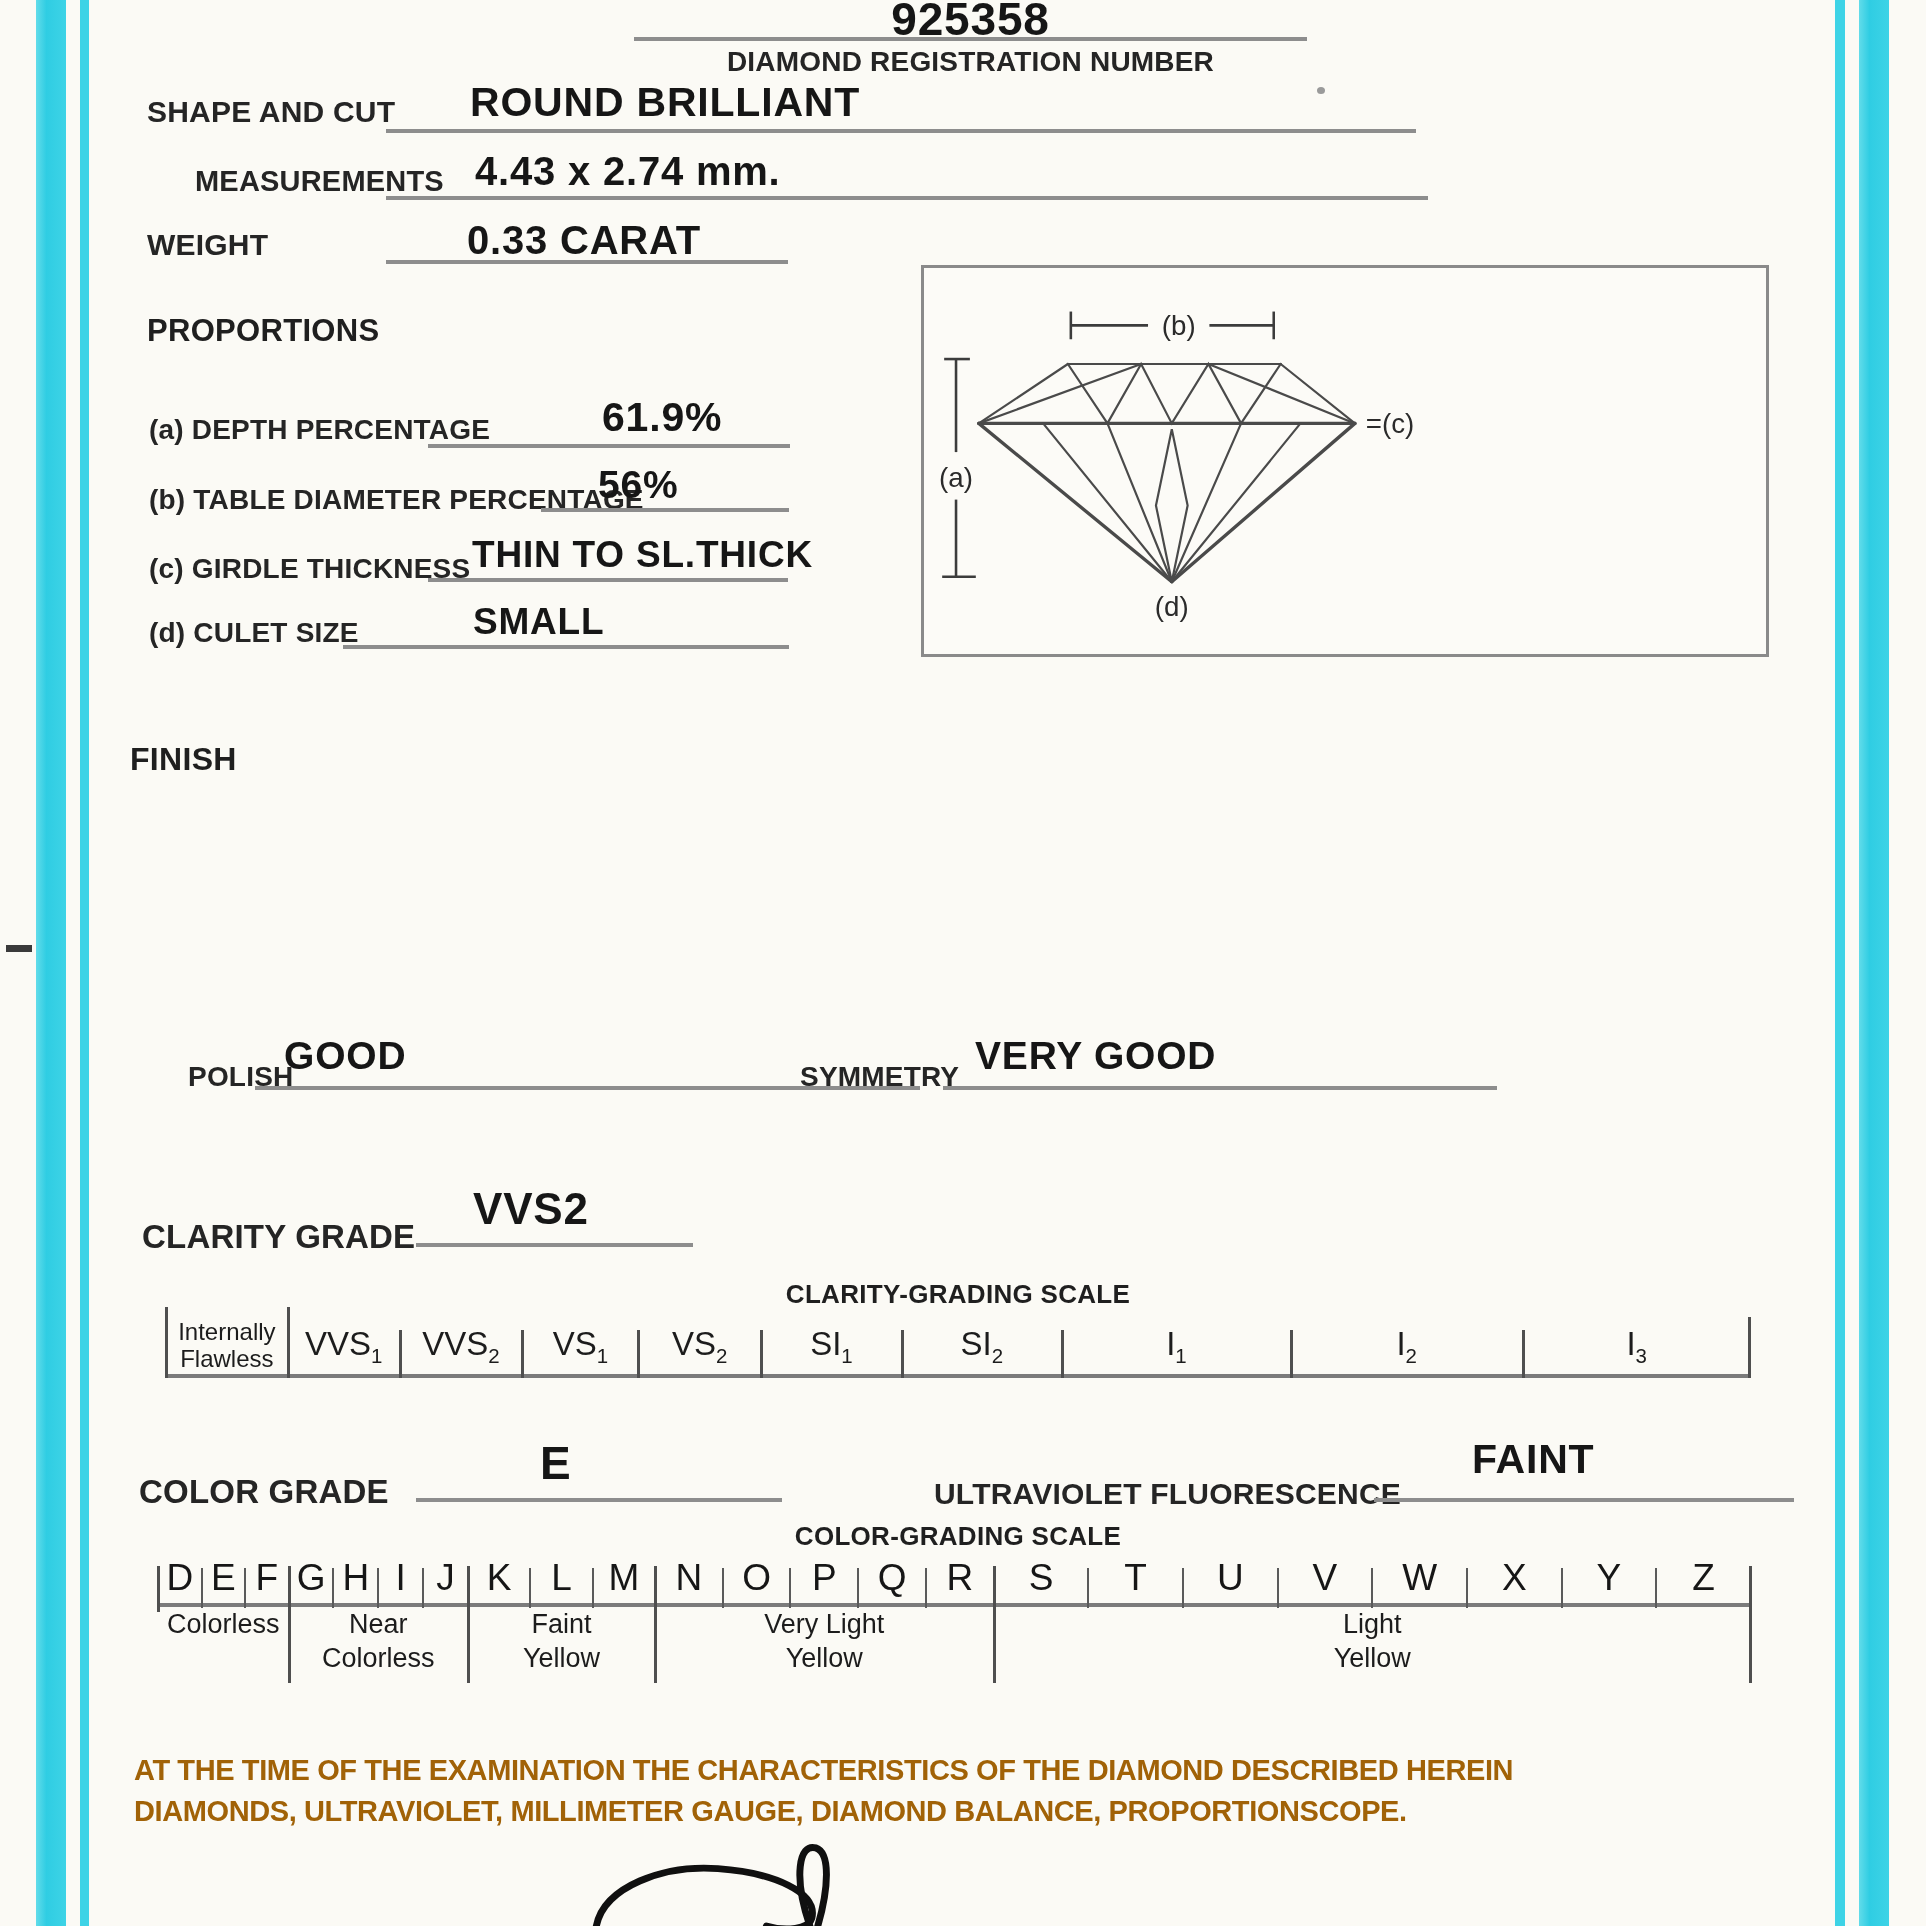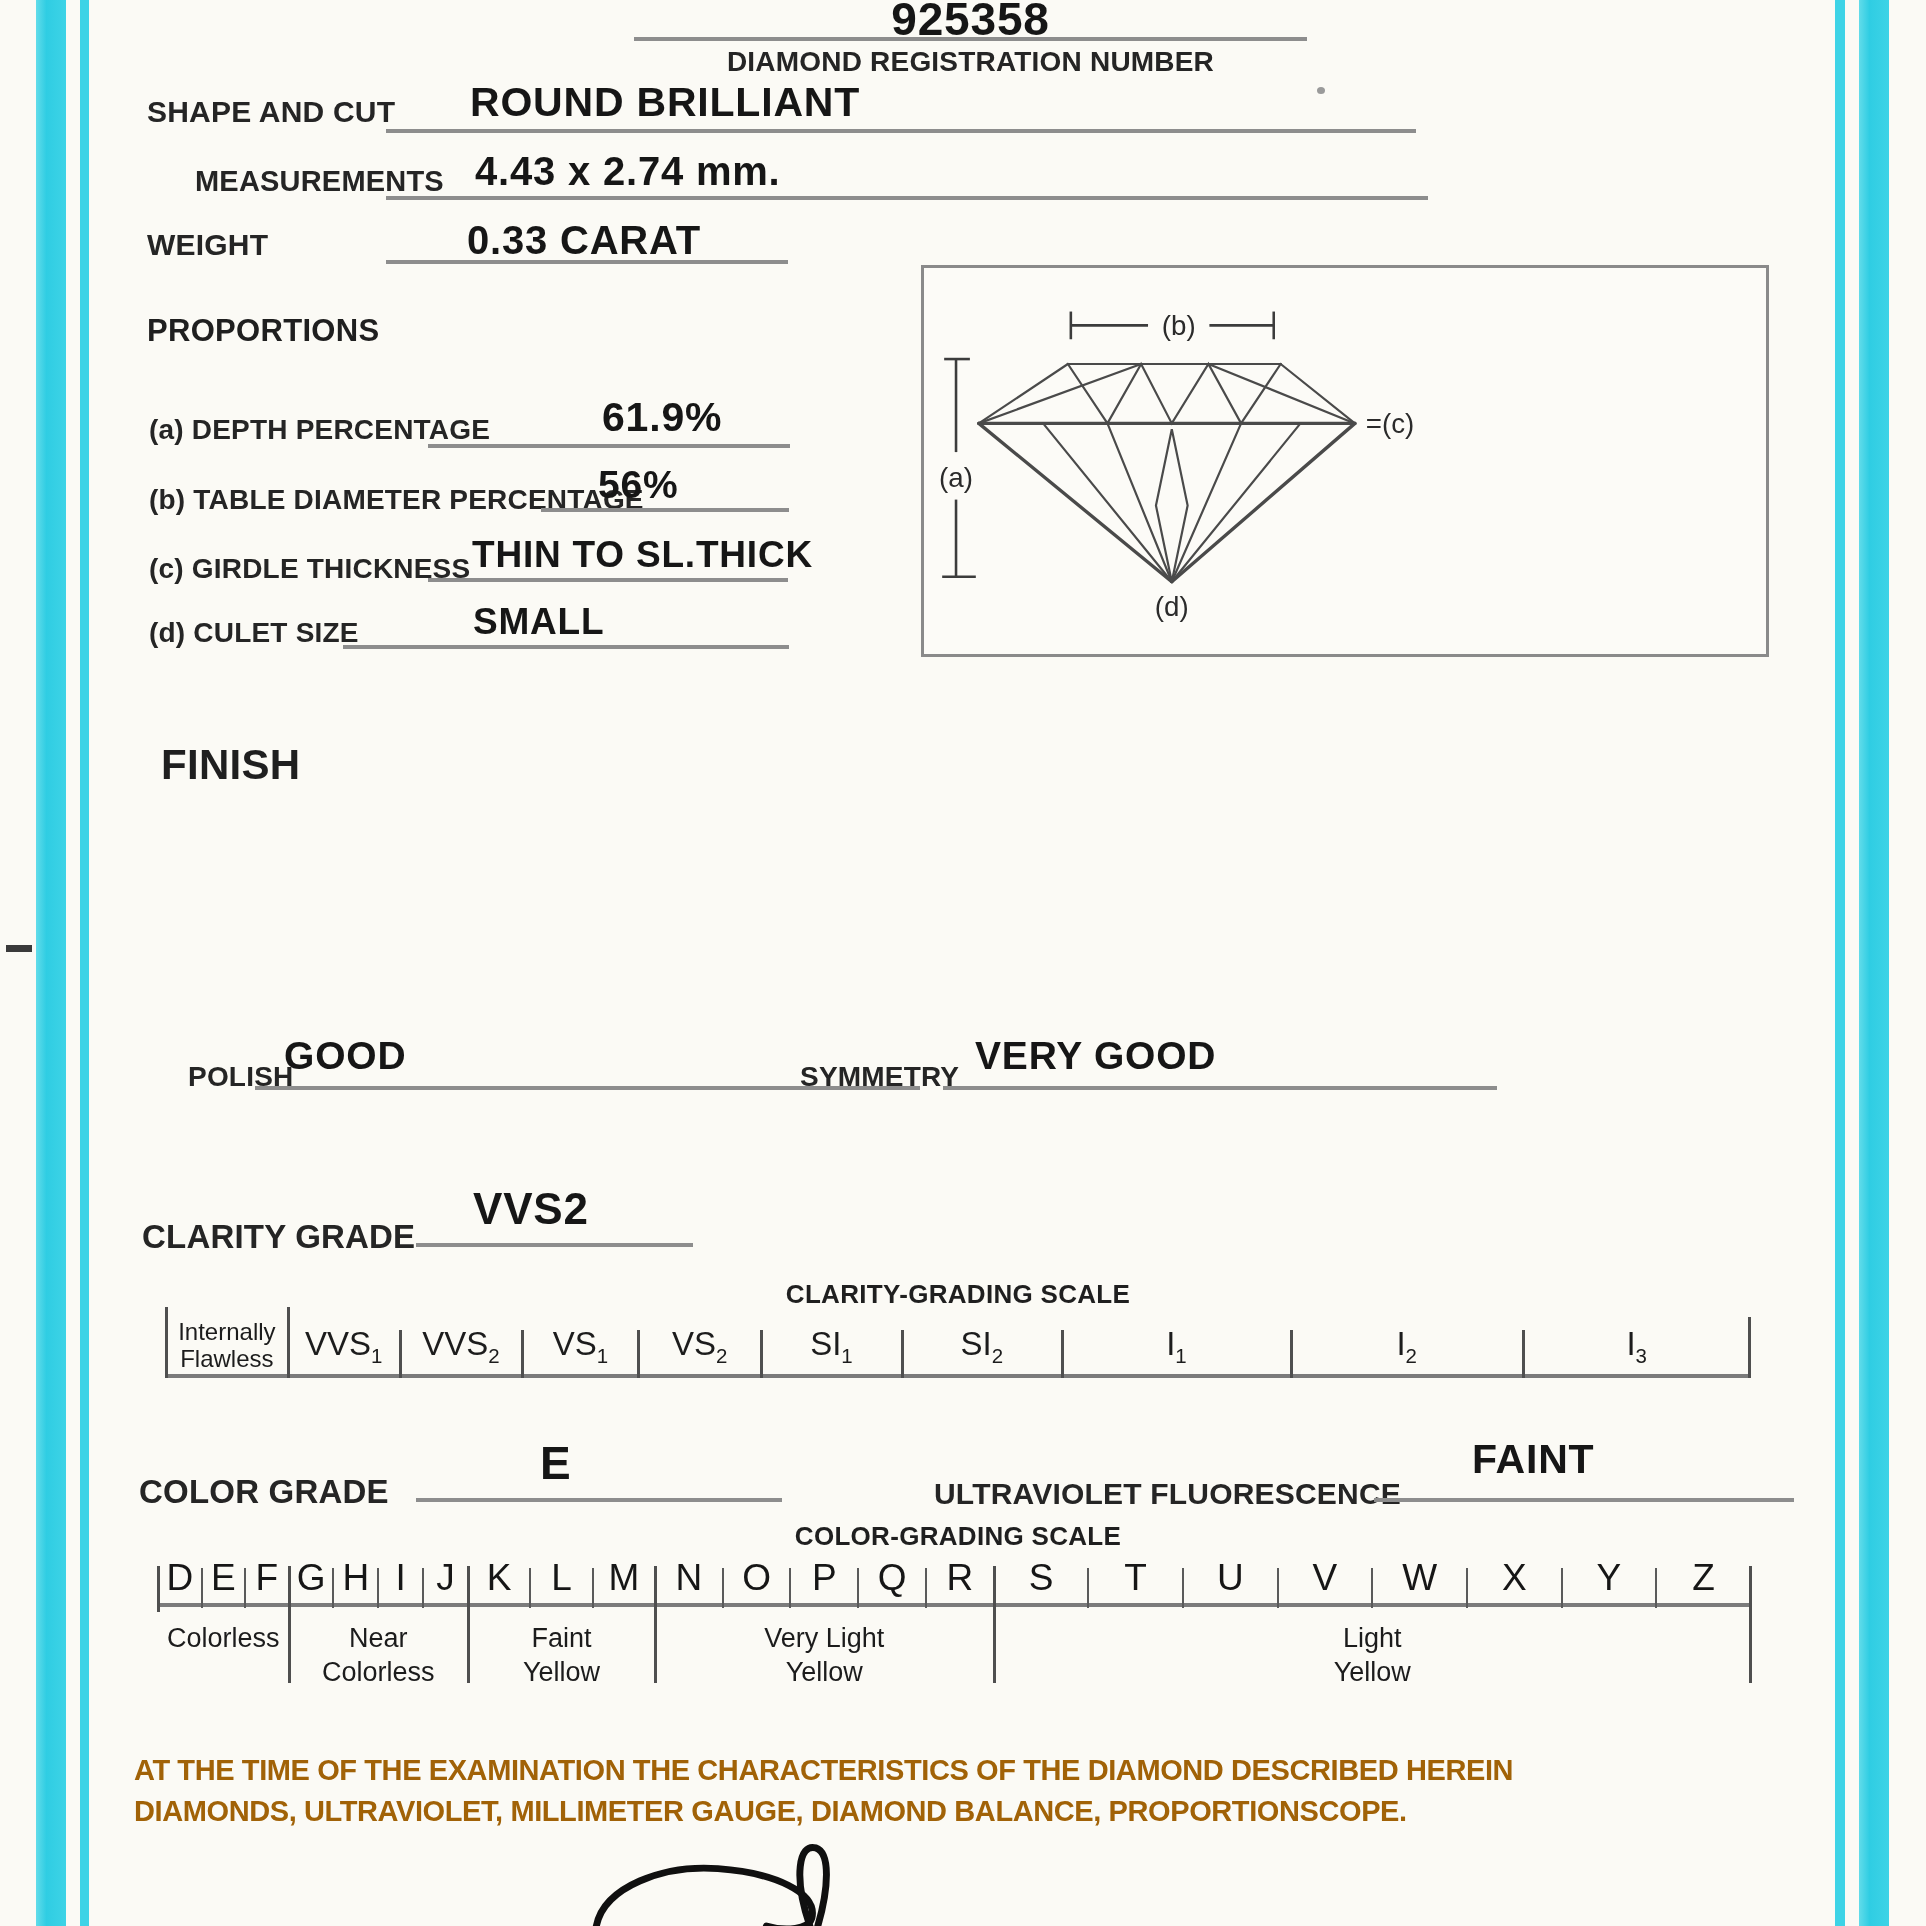--- a/index.html
+++ b/index.html
@@ -45,21 +45,21 @@
   
   .cs-scale{position:absolute;}
   .cs-row{display:flex;height:53px;border-bottom:4px solid #7b7b7b;position:relative;}
   .cs-group{display:flex;position:relative;}
   .cs-group::before{content:'';position:absolute;left:-1px;top:16px;width:3px;height:117px;background:#4f4f4f;}
   .cs-group.g0::before{height:46px;}
   .cs-row::after{content:'';position:absolute;right:-1px;top:16px;width:3px;height:117px;background:#4f4f4f;}
   .cs-letter{flex:1;text-align:center;font-size:37px;color:#161616;line-height:55px;position:relative;}
   .cs-letter:not(:last-child)::after{content:'';position:absolute;right:-1px;top:18px;height:40px;width:2px;background:#5a5a5a;}
   .cs-labels{display:flex;}
-  .cs-glabel{text-align:center;font-size:27px;line-height:34px;color:#1c1c1c;padding-top:14px;}
+  .cs-glabel{text-align:center;font-size:27px;line-height:34px;color:#1c1c1c;}
   .cs-glabel span{display:block;}
 
   .disc-line{font-weight:700;font-size:29px;letter-spacing:-0.4px;line-height:41px;color:#a16207;white-space:nowrap;}
 
   .speck-dot{width:8px;height:7px;border-radius:50%;background:#9a9a9a;}
   .speck-dash{width:26px;height:7px;background:#3a3a3a;}
 </style>
 </head>
 <body>
 
@@ -134,21 +134,21 @@
         <line class="dline" x1="185" y1="157" x2="250" y2="317"></line>
         <line class="dline" x1="320" y1="157" x2="250" y2="317"></line>
         <line class="dline" x1="380" y1="157" x2="250" y2="317"></line>
         <path class="dline" d="M250,163 L266,240 L250,317 L234,240 Z"></path>
       </g>
       <text class="dtext" x="446" y="167">=(c)</text>
       <text class="dtext" x="250" y="352" text-anchor="middle">(d)</text>
     </svg>
   </div>
 
-  <div class="abs heading" style="left:161px;top:741px;font-size:42px;">FINISH</div>
+  <div class="abs heading" style="left:130px;top:741px;font-size:32px;">FINISH</div>
 
   <div class="abs lbl" style="left:188px;top:1061px;font-size:28px;">POLISH</div>
   <div class="abs val" style="left:284px;top:1034px;font-size:39px;">GOOD</div>
   <div class="abs uline" style="left:255px;top:1086px;width:665px;"></div>
 
   <div class="abs lbl" style="left:800px;top:1061px;font-size:28px;">SYMMETRY</div>
   <div class="abs val" style="left:975px;top:1034px;font-size:39px;">VERY GOOD</div>
   <div class="abs uline" style="left:943px;top:1086px;width:554px;"></div>
 
   <div class="abs lbl" style="left:142px;top:1218px;font-size:33px;">CLARITY GRADE</div>

